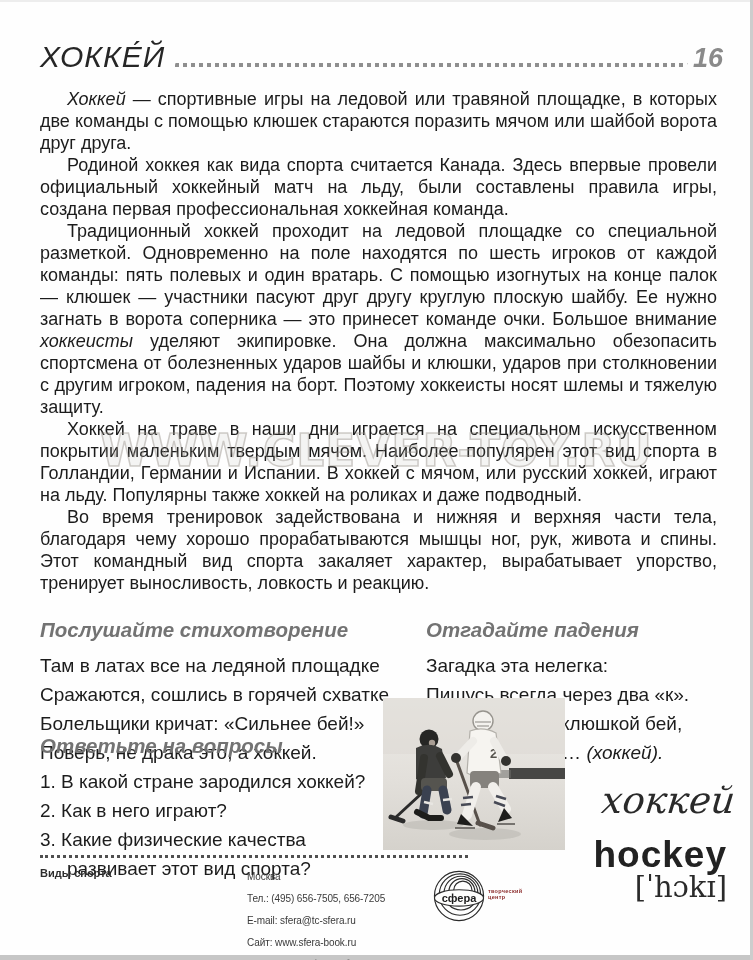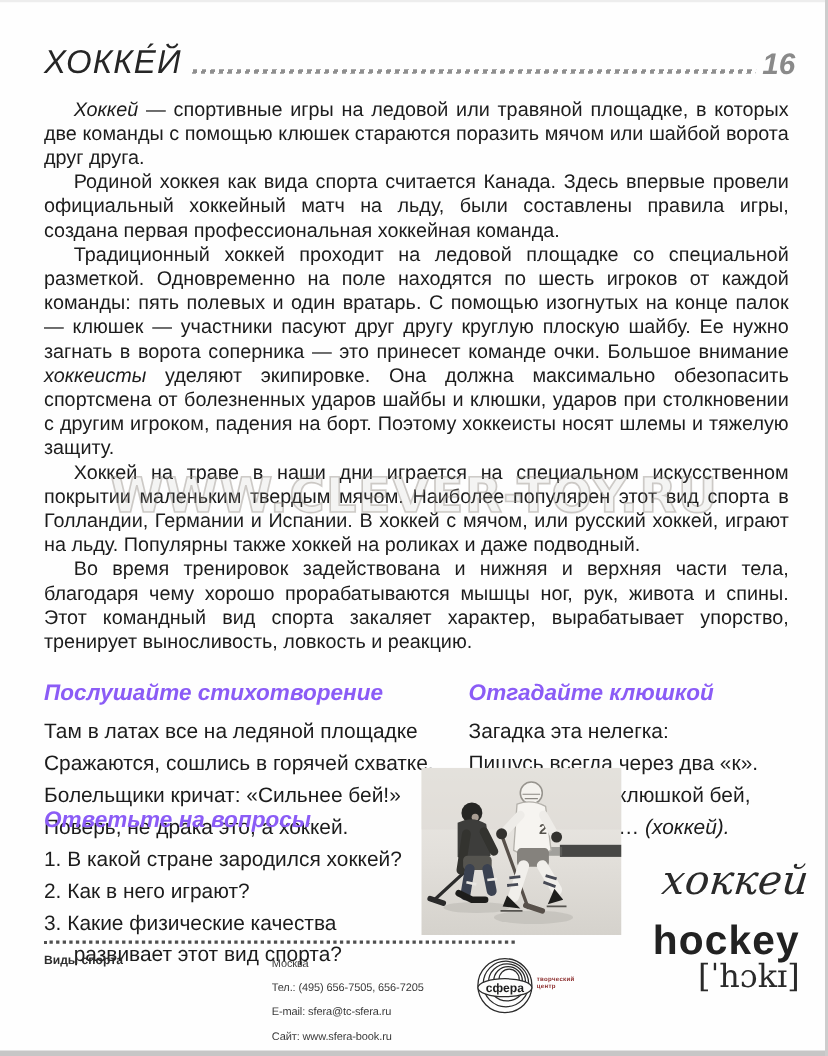--- a/index.html
+++ b/index.html
@@ -21,21 +21,21 @@
   
   .watermark{
     position:absolute;left:0;right:0;top:425px;text-align:center;z-index:5;pointer-events:none;
     font-family:"DejaVu Sans",sans-serif;font-weight:bold;font-size:44px;letter-spacing:1px;
     color:rgba(160,155,148,0.10);-webkit-text-stroke:1.5px rgba(150,145,138,0.45);
   }
   
   .two-col{display:flex;margin:24px 28px 0 40px;}
   .col-poem{width:358px;}
   .col-riddle{flex:1;margin-left:28px;}
-  .sec-head{font-size:20.5px;font-weight:bold;font-style:italic;margin:0 0 9px 0;color:#8b5cf6;}
+  .sec-head{font-size:20.5px;font-weight:bold;font-style:italic;margin:0 0 9px 0;color:#737373;}
   .verse{font-size:19px;line-height:29px;white-space:pre-line;}
   .verse-line{font-size:19px;line-height:29px;}
   
   .bottom{position:absolute;left:0;top:698px;width:753px;height:262px;}
   .questions{position:absolute;left:40px;top:36px;width:350px;}
   .q-item{font-size:19px;line-height:29px;padding-left:27px;text-indent:-27px;}
   .photo{position:absolute;left:383px;top:0;width:182px;height:152px;}
   .photo svg{display:block;}
   .words{position:absolute;left:555px;right:26px;top:84px;text-align:right;}
   .word-cursive{font-family:"DejaVu Serif",serif;font-style:italic;font-size:37px;line-height:1;
@@ -77,21 +77,21 @@
 
   <div class="two-col">
     <div class="col-poem">
       <div class="sec-head">Послушайте стихотворение</div>
       <div class="verse">Там в латах все на ледяной площадке
 Сражаются, сошлись в горячей схватке.
 Болельщики кричат: «Сильнее бей!»
 Поверь, не драка это, а хоккей.</div>
     </div>
     <div class="col-riddle">
-      <div class="sec-head">Отгадайте клюшкой</div>
+      <div class="sec-head">Отгадайте падения</div>
       <div class="verse">Загадка эта нелегка:
 Пишусь всегда через два «к».
 И мяч и шайбу клюшкой бей,</div>
       <div class="verse-line"><span>А называюсь я … </span><span class="it">(хоккей).</span></div>
     </div>
   </div>
 
   <div class="bottom">
 
     <div class="questions">

